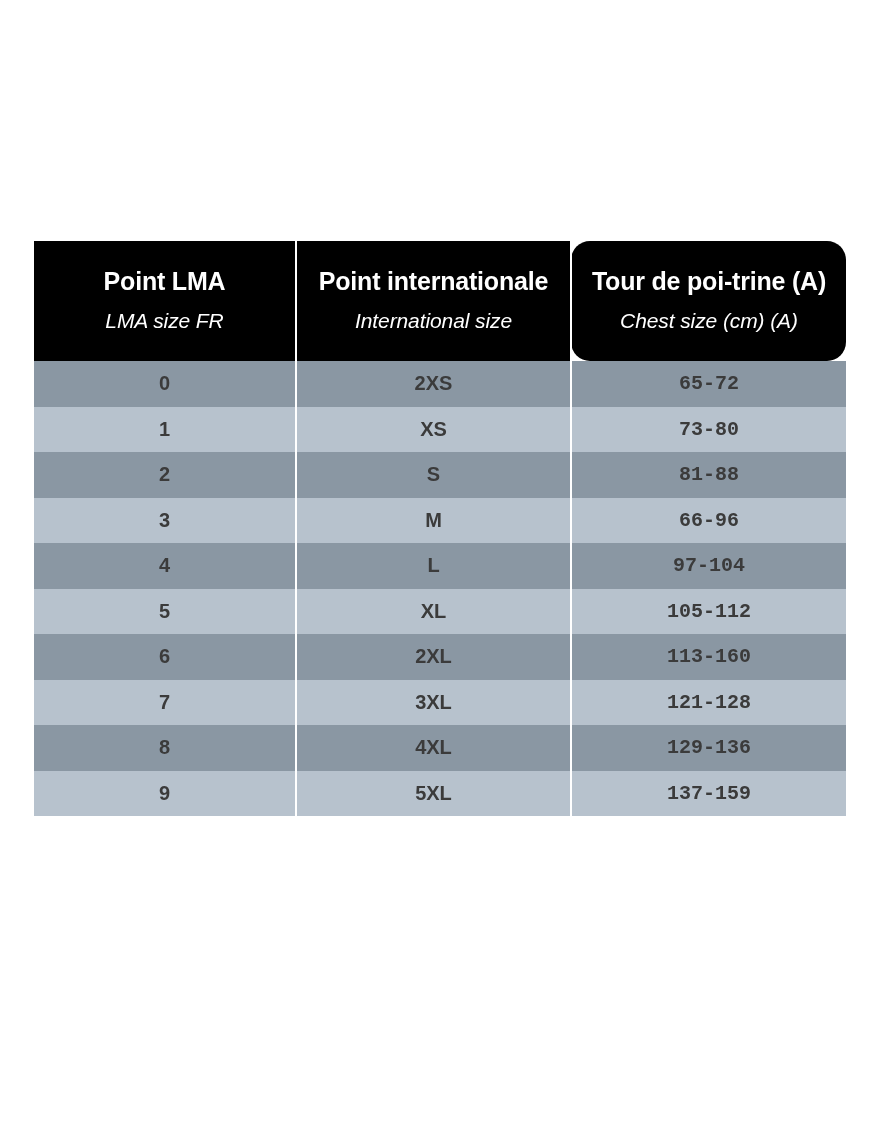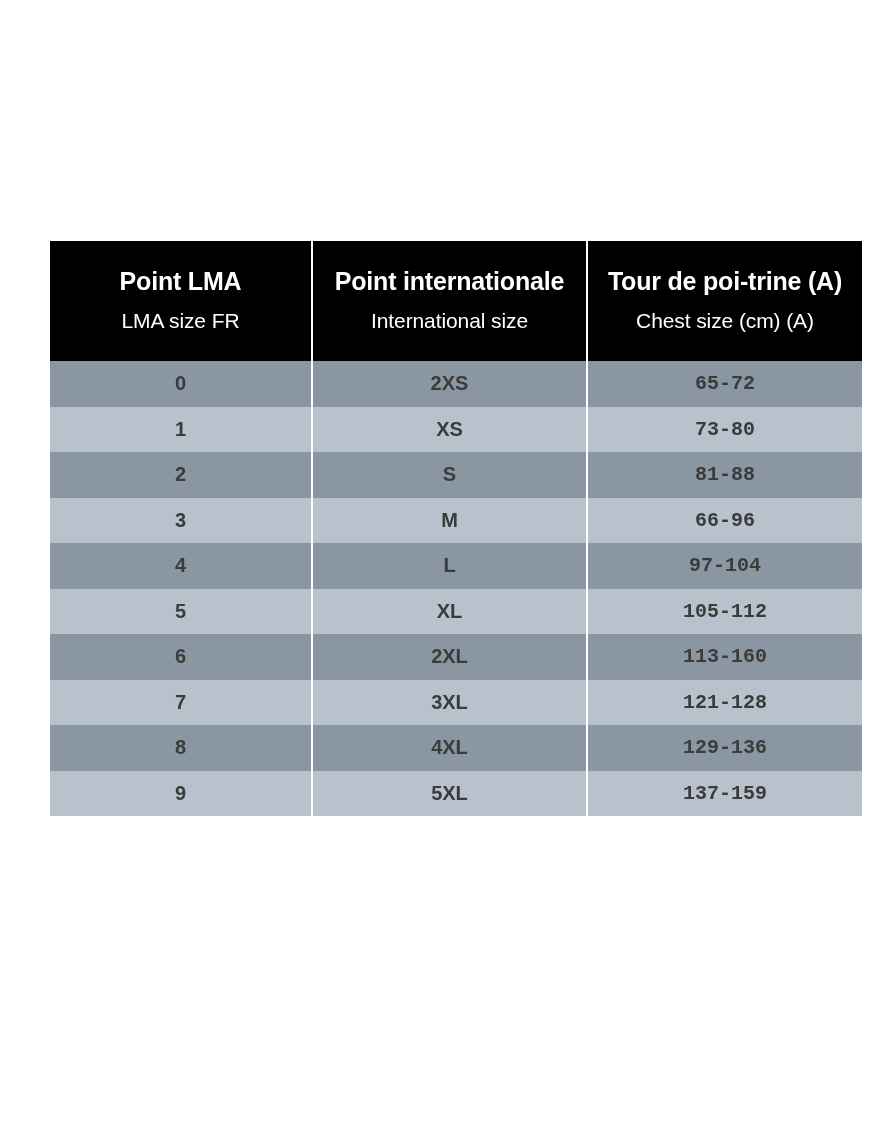--- a/index.html
+++ b/index.html
@@ -12,50 +12,50 @@
     height: 1138px;
     font-family: "Liberation Sans", sans-serif;
     position: relative;
     overflow: hidden;
   }
   .sheet {
     position: absolute;
     left: 34px;
     top: 241px;
     width: 812px;
-    margin-left: 16px;
   }
   table.size-table {
     border-collapse: collapse;
     width: 812px;
     table-layout: fixed;
   }
   table.size-table col.c0 { width: 262px; }
   table.size-table col.c1 { width: 275px; }
   table.size-table col.c2 { width: 275px; }
 
   thead th {
     background: #000000;
     color: #ffffff;
     text-align: center;
     vertical-align: middle;
     padding: 14px 10px 16px 10px;
     height: 120px;
     border-right: 2px solid #ffffff;
     box-sizing: border-box;
   }
-  thead th:last-child { border-right: none; }
+  thead th:last-child { border-right: none; border-radius: 19px; }
   .th-main {
     font-size: 25px;
     font-weight: bold;
     line-height: 1.26;
     letter-spacing: -0.2px;
   }
   .th-sub {
     font-size: 21px;
+    font-style: italic;
     font-weight: normal;
     line-height: 1.26;
     margin-top: 10px;
     letter-spacing: -0.1px;
   }
   tbody td {
     text-align: center;
     vertical-align: middle;
     font-size: 20px;
     font-weight: bold;

